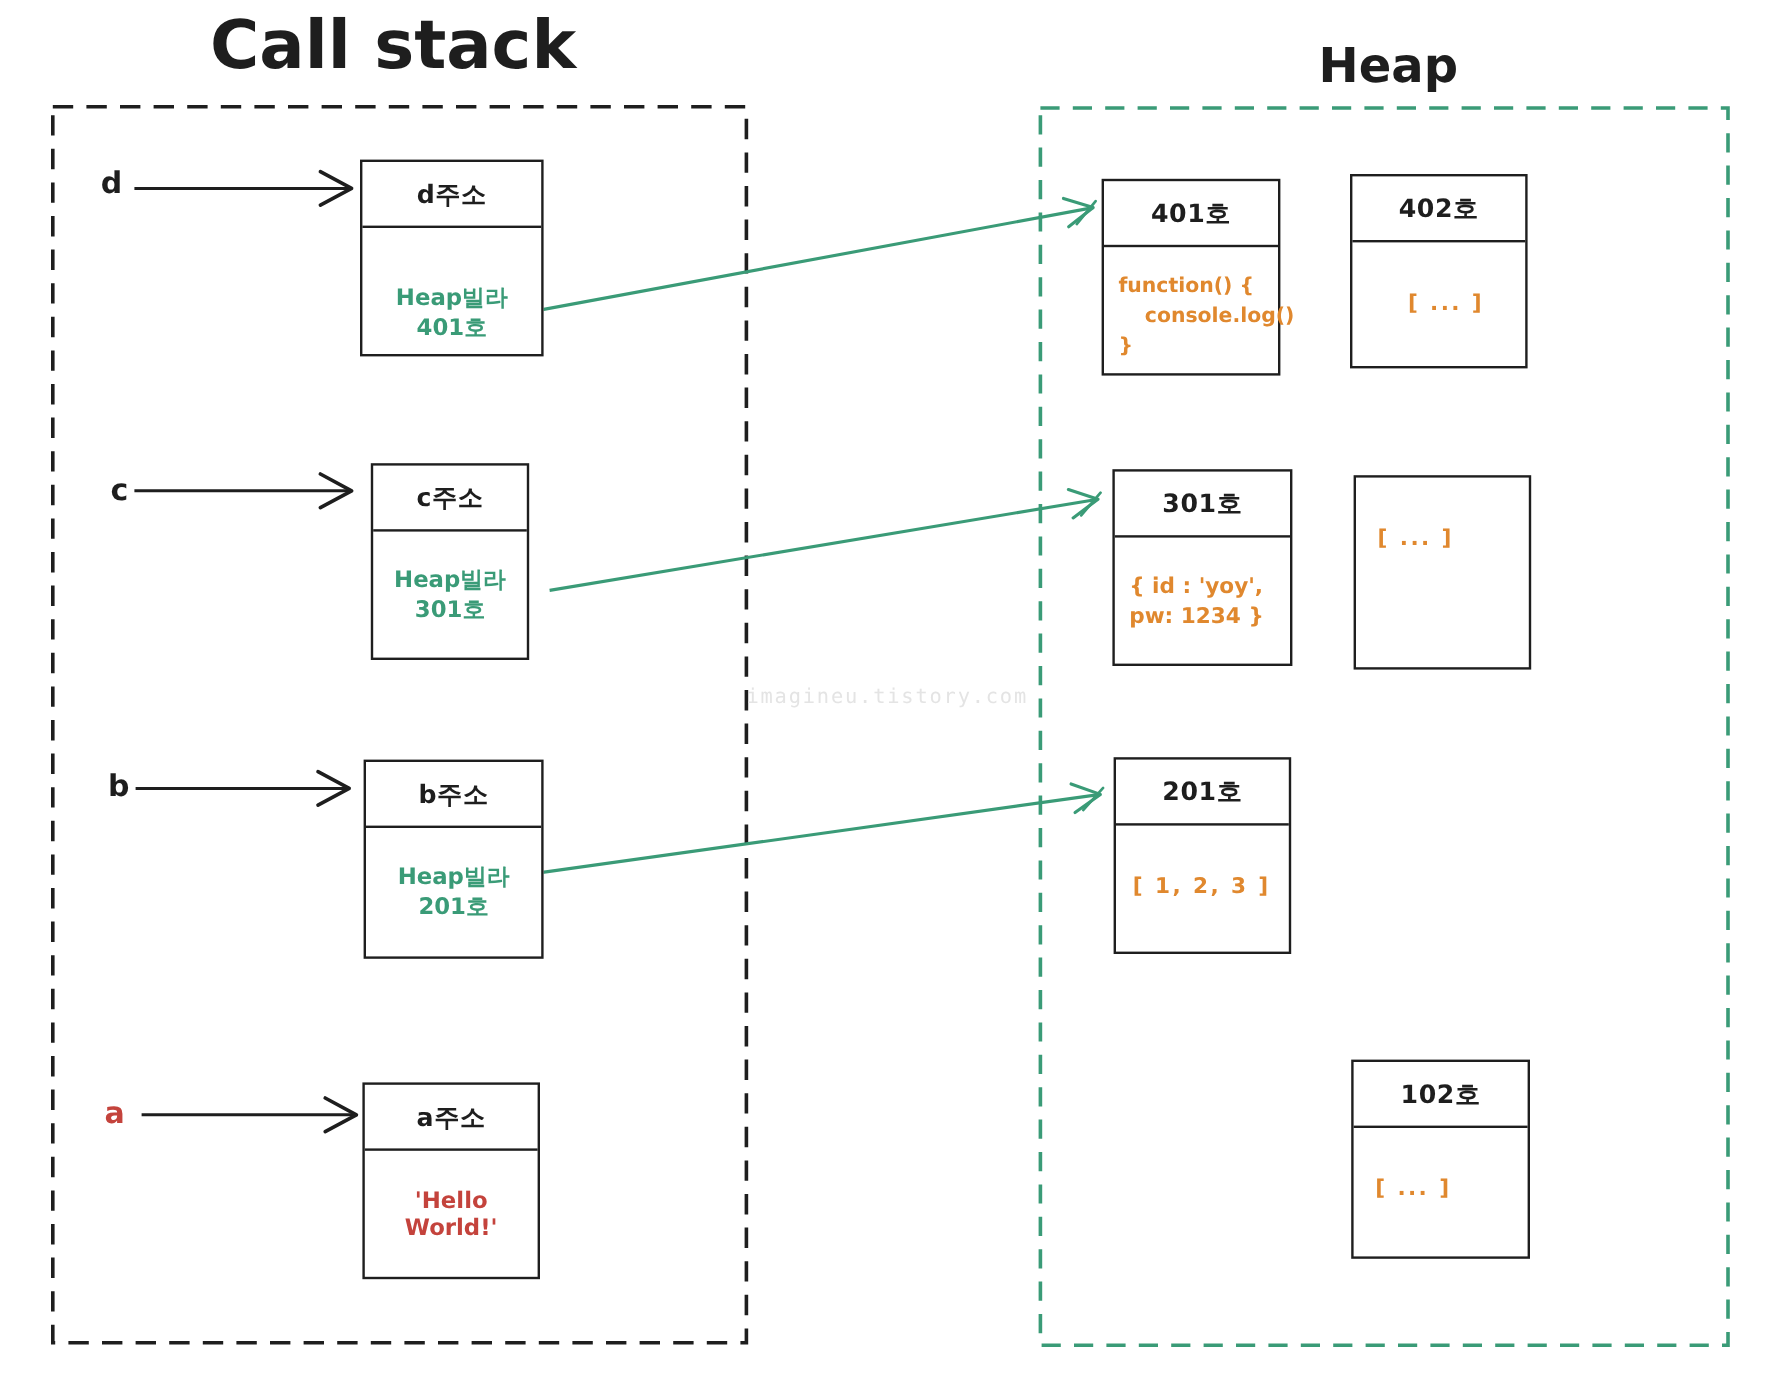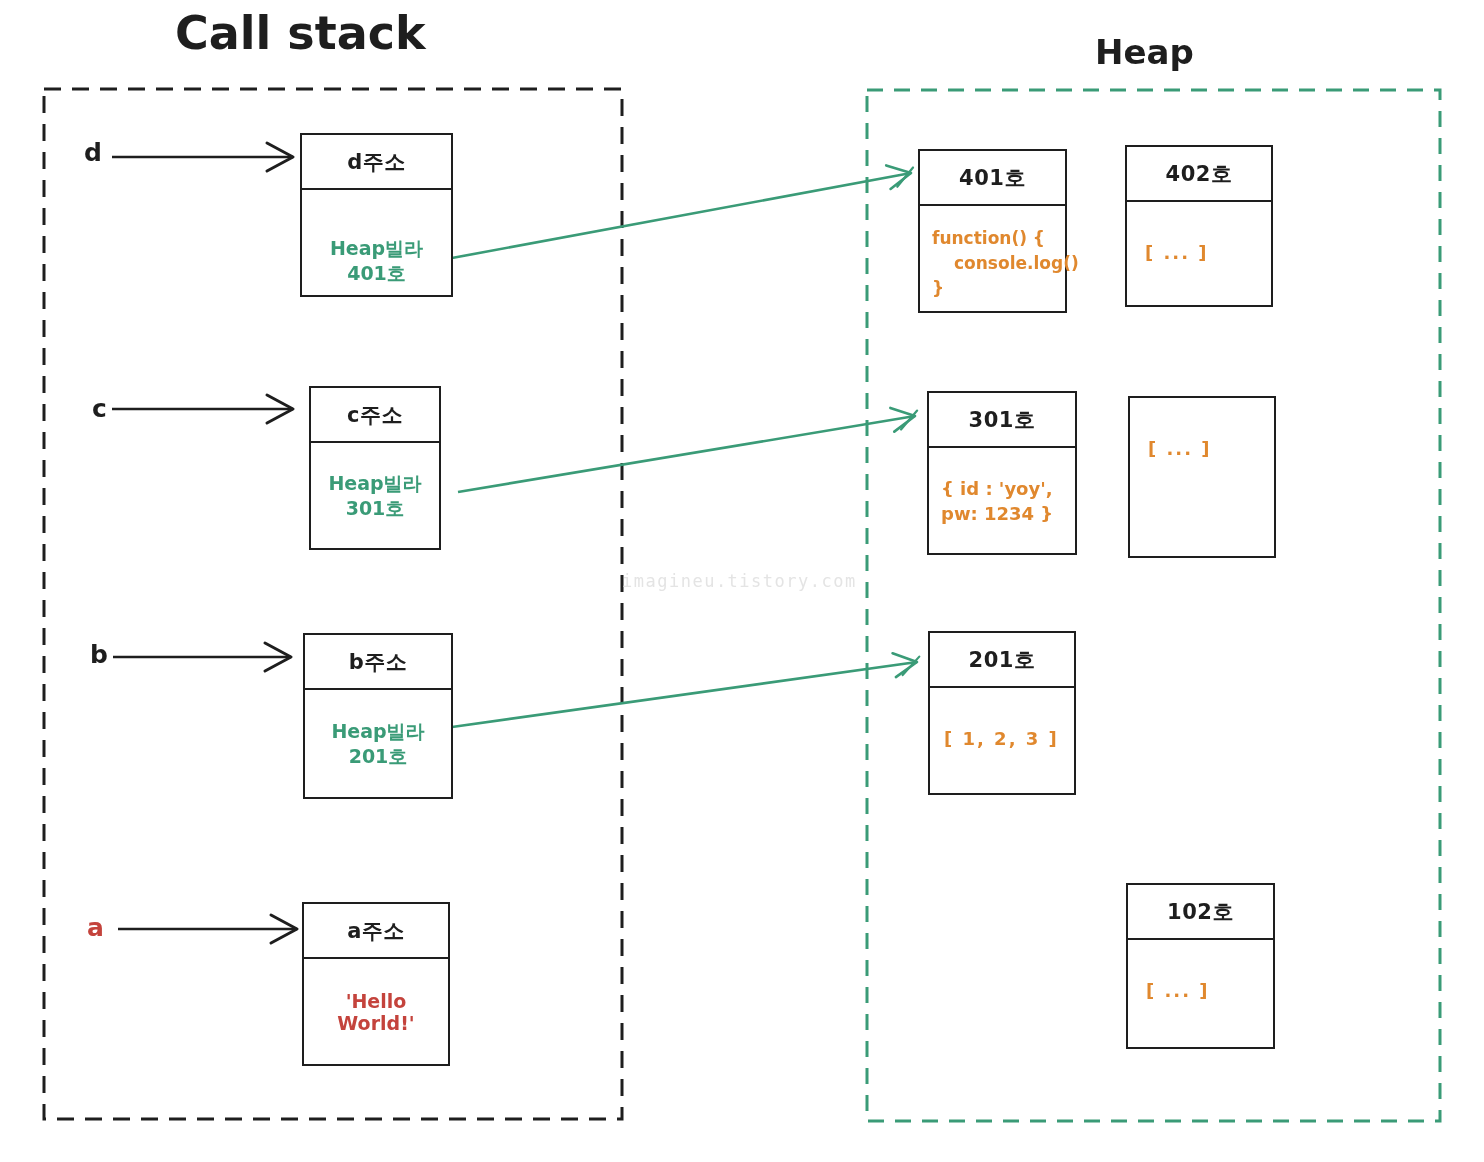--- a/index.html
+++ b/index.html
@@ -8,22 +8,22 @@
   }
   #canvas{
     position:relative; width:1484px; height:1162px; background:#ffffff; overflow:hidden;
     font-family:"DejaVu Sans","Liberation Sans",sans-serif; color:var(--ink);
   }
   #wires{position:absolute; left:0; top:0; width:1484px; height:1162px;}
   .ink-stroke{stroke:var(--ink);}
   .green-stroke{stroke:var(--green);}
 
   .region-title{position:absolute; font-weight:700; color:var(--ink); white-space:nowrap;}
-  #call-stack-title{left:175px; top:6px; width:290px; text-align:left; font-size:46px;}
-  #heap-title{left:1095px; top:32px; width:120px; text-align:left; font-size:34px;}
+  #call-stack-title{left:175px; top:6px; width:290px; text-align:left; font-size:56px;}
+  #heap-title{left:1095px; top:32px; width:120px; text-align:right; font-size:40px;}
 
   .var-label{position:absolute; font-size:25px; font-weight:600; color:var(--ink);}
   #var-d{left:84px; top:138px;}
   #var-c{left:92px; top:394px;}
   #var-b{left:90px; top:640px;}
   #var-a{left:87px; top:913px; color:var(--red);}
 
   .mem-box{
     position:absolute; background:#fff; border:2.5px solid var(--ink);
     display:flex; flex-direction:column; box-sizing:border-box;
@@ -42,21 +42,21 @@
   .bracket{letter-spacing:2px; font-size:18px; font-weight:700;}
 
   
   #box-d{left:300px; top:133px; width:153px; height:164px;gap:36px;}
   #box-c{left:309px; top:386px; width:132px; height:164px;}
   #box-b{left:303px; top:633px; width:150px; height:166px;}
   #box-a{left:302px; top:902px; width:148px; height:164px;}
 
   
   #cell-401{left:918px; top:149px; width:149px; height:164px;}
-  #cell-402{left:1125px; top:145px; width:148px; height:162px;}
+  #cell-402{left:1125px; top:145px; width:148px; height:162px;text-align:center;}
   #cell-301{left:927px; top:391px; width:150px; height:164px;}
   #cell-302{left:1128px; top:396px; width:148px; height:162px;}
   #cell-201{left:928px; top:631px; width:148px; height:164px;}
   #cell-102{left:1126px; top:883px; width:149px; height:166px;}
 
   #cell-401 .box-body{padding:20px 6px 0 12px;}
   #cell-301 .box-body{padding:28px 6px 0 12px; font-size:18px;}
   #cell-201 .box-body{padding:38px 6px 0 14px;}
   .ellipsis-body{padding:38px 6px 0 18px;}
 

